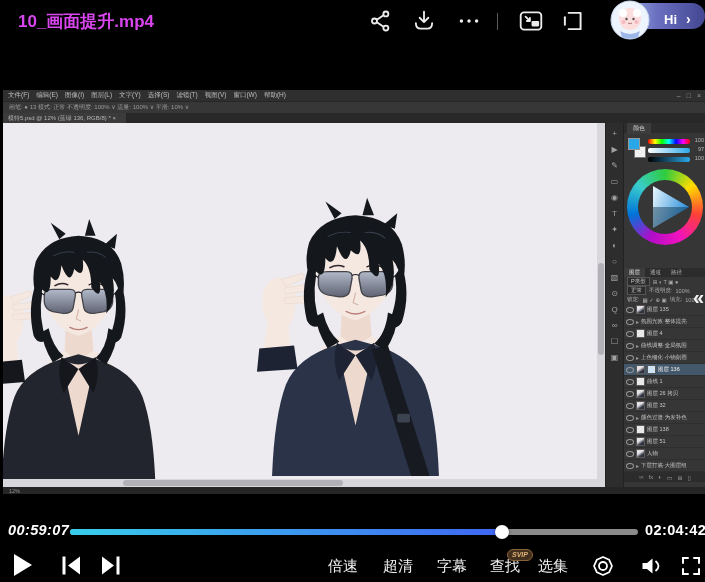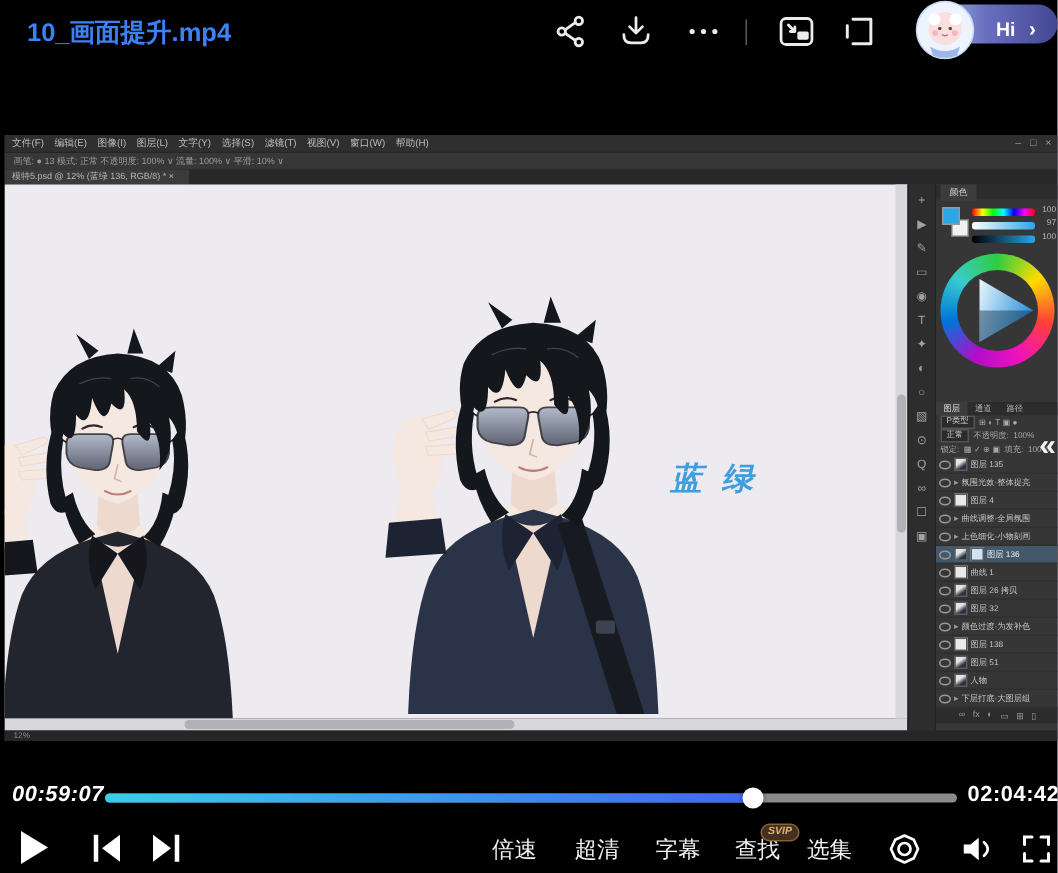--- a/index.html
+++ b/index.html
@@ -1,20 +1,20 @@
 <!DOCTYPE html>
 <html><head>
 <meta charset="utf-8">
 <style>
   html,body{margin:0;padding:0;}
   body{width:705px;height:582px;background:#000;position:relative;overflow:hidden;
        font-family:"Liberation Sans","DejaVu Sans",sans-serif;}
   .abs{position:absolute;}
   
-  .hdr-title{left:18px;top:10px;font-size:17px;font-weight:700;color:#3b82f6;}
+  .hdr-title{left:18px;top:10px;font-size:17px;font-weight:700;color:#d946ef;}
   .hicon{top:8px;width:26px;height:26px;color:#ececec;}
   .hicon svg{width:100%;height:100%;}
   .hdr-divider{left:497px;top:13px;width:1px;height:17px;background:#5a5a5a;}
   .profile-pill{left:612px;top:3px;width:93px;height:26px;border-radius:17px;
     background:linear-gradient(90deg,#aecdf0 0%,#6a6fc0 48%,#434792 100%);}
   .avatar{left:-2px;top:-3px;width:40px;height:40px;}
   .profile-label{left:52px;top:9px;font-size:13px;font-weight:700;color:#fff;}
   .profile-chevron{left:74px;top:8px;font-size:14px;font-weight:700;color:#fff;}
   
   .video{left:3px;top:90px;width:702px;height:404px;background:#2e2e2e;overflow:hidden;}
@@ -258,21 +258,20 @@
   <path d="M110 112 L108 122 L112 124" stroke="#d4b2a4" stroke-width="1" fill="none" stroke-linecap="round"></path>
   <path d="M102 131 Q110 136 118 131" stroke="#b97e78" stroke-width="1.4" fill="none" stroke-linecap="round"></path>
   <path d="M74 108 Q64 84 70 60 Q80 34 110 32 Q142 34 150 62 Q156 88 148 110 Q150 88 142 78 Q146 102 136 116 Q138 94 130 82 Q132 104 122 88 Q122 66 114 58 Q116 80 106 68 Q102 88 94 64 Q92 88 84 76 Q84 100 76 90 Q74 100 74 108 Z" fill="#14171c"></path>
   <path d="M70 84 Q62 110 68 140 Q72 150 80 145 Q72 120 76 94 Z" fill="#14171c"></path>
   <path d="M150 84 Q158 112 150 142 Q145 151 138 145 Q148 118 144 94 Z" fill="#14171c"></path>
   <path d="M82 132 Q86 152 96 162 L86 169 Q76 150 76 136 Z" fill="#14171c"></path>
   <path d="M138 132 Q136 154 126 164 L136 171 Q146 152 146 136 Z" fill="#14171c"></path>
   <path d="M92 36 L84 18 L98 30 Z M116 32 L120 14 L126 32 Z M134 42 L146 30 L144 46 Z" fill="#14171c"></path>
   <path d="M86 54 Q96 48 106 50 M118 50 Q128 48 136 56" stroke="#3a4250" stroke-width="0.9" fill="none"></path>
   </svg></div>
-    <div class="abs watermark" style="color: rgb(63, 158, 221);">蓝绿</div>
   </div>
 
   <div class="abs scroll-v">
       <div class="abs thumb"></div>
     </div>
   <div class="abs scroll-h">
       <div class="abs thumb"></div>
     </div>
 
   <div class="abs ps-toolbar">

